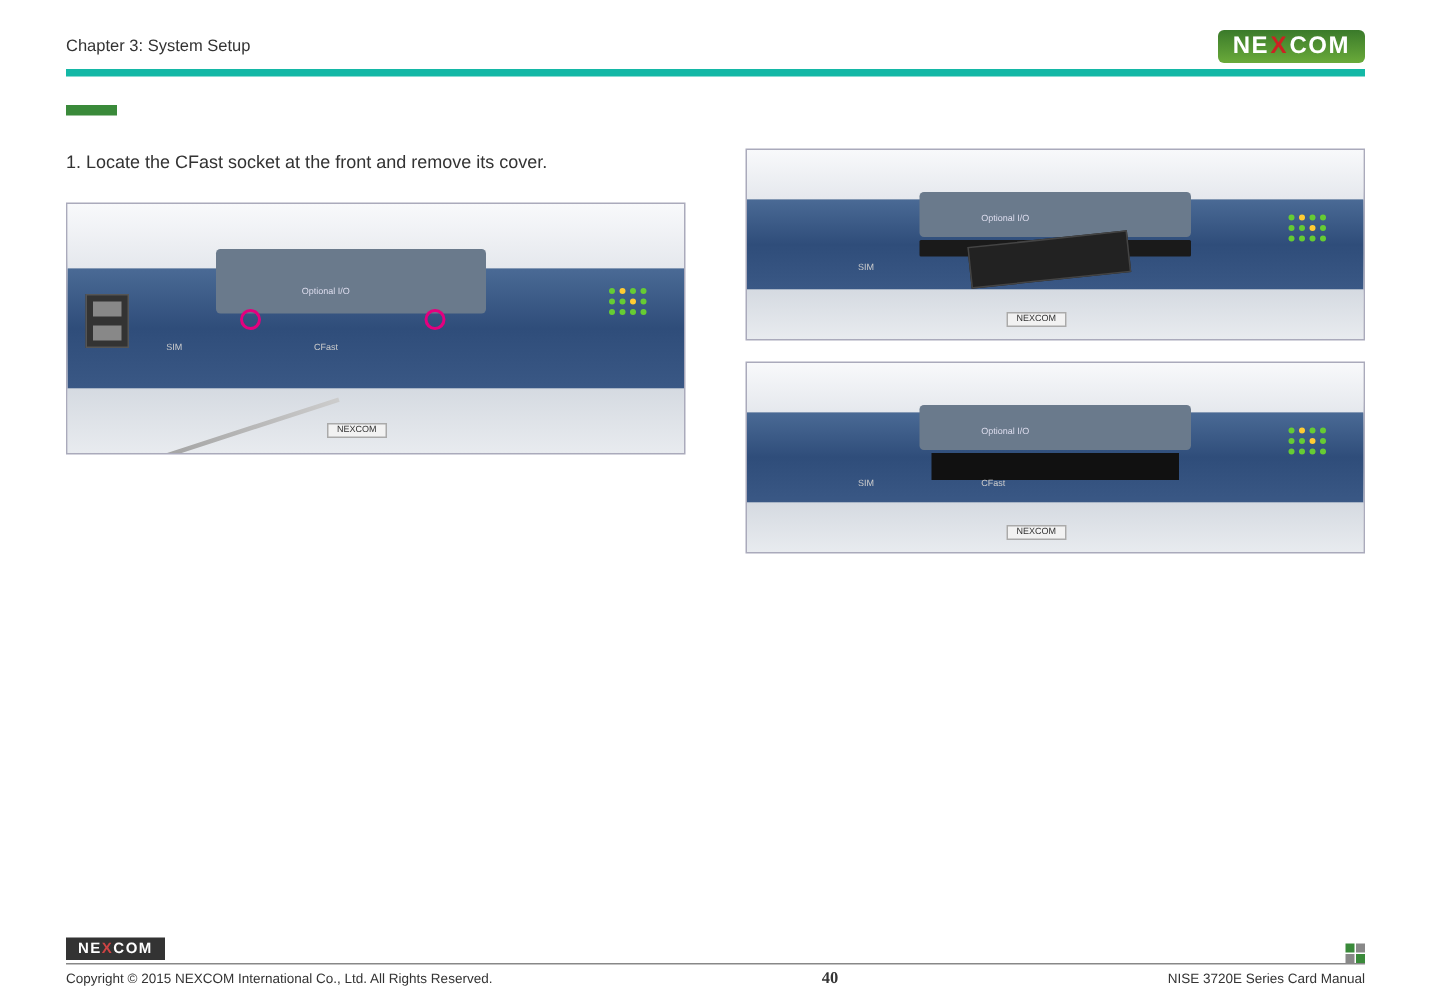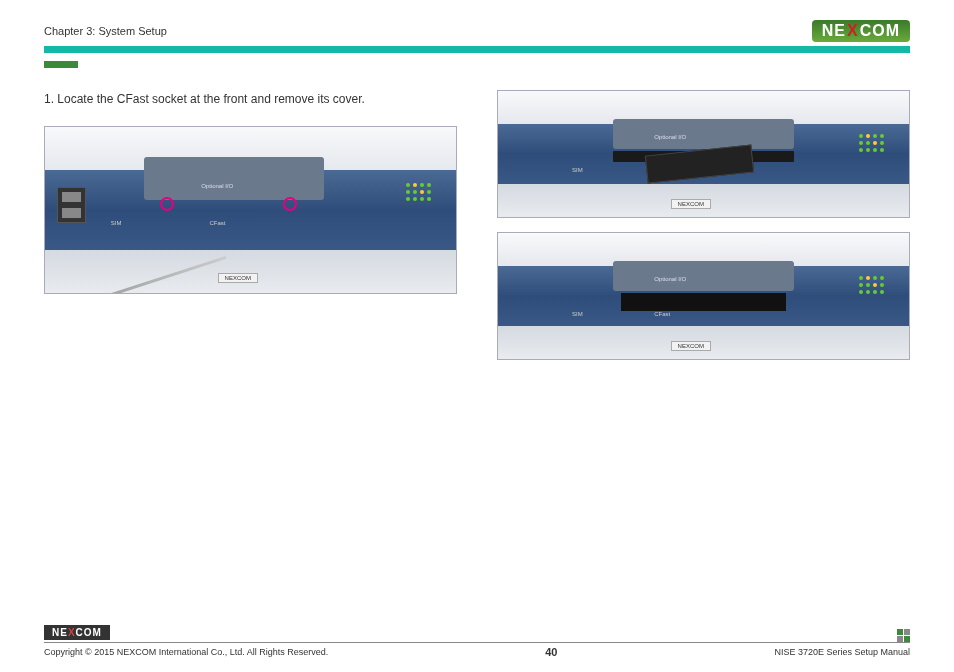--- a/index.html
+++ b/index.html
@@ -14,23 +14,23 @@
 }
 .page {
   padding: 20px 44px 0 44px;
   height: 100%;
   position: relative;
 }
 .header {
   display: flex;
   justify-content: space-between;
   align-items: center;
-  border-bottom: 7px solid #14b8a6;
+  border-bottom: 5px solid #14b8a6;
   padding-bottom: 4px;
-  margin-bottom: 9px;
+  margin-bottom: 20px;
 }
 .header-left {
   font-size: 11px;
   color: #333;
 }
 .logo-top {
   display: flex;
   align-items: center;
   gap: 0;
 }
@@ -196,20 +196,21 @@
   font-weight: 700;
   padding: 2px 8px;
   letter-spacing: 1px;
   display: inline-block;
   margin-bottom: 2px;
 }
 .footer-logo .x { color: #c44; }
 .page-num {
   font-weight: 700;
   font-size: 11px;
+  font-family: Liberation Serif, serif;
 }
 .corner-sq {
   position: absolute;
   right: 44px; bottom: 30px;
   display: grid;
   grid-template-columns: 6px 6px;
   grid-template-rows: 6px 6px;
   gap: 1px;
 }
 .corner-sq div { background: #3a8a3a; }
@@ -354,17 +355,17 @@
   </div>
 
   <div class="footer">
     <div class="footer-logo">
       <span>NE</span><span class="x">X</span><span>COM</span>
     </div>
     <div class="footer-line"></div>
     <div class="footer-row">
       <span>Copyright © 2015 NEXCOM International Co., Ltd. All Rights Reserved.</span>
       <span class="page-num">40</span>
-      <span>NISE 3720E Series Setup Manual</span>
+      <span>NISE 3720E Series Card Manual</span>
     </div>
   </div>
 
 </div>
 
 </body></html>

